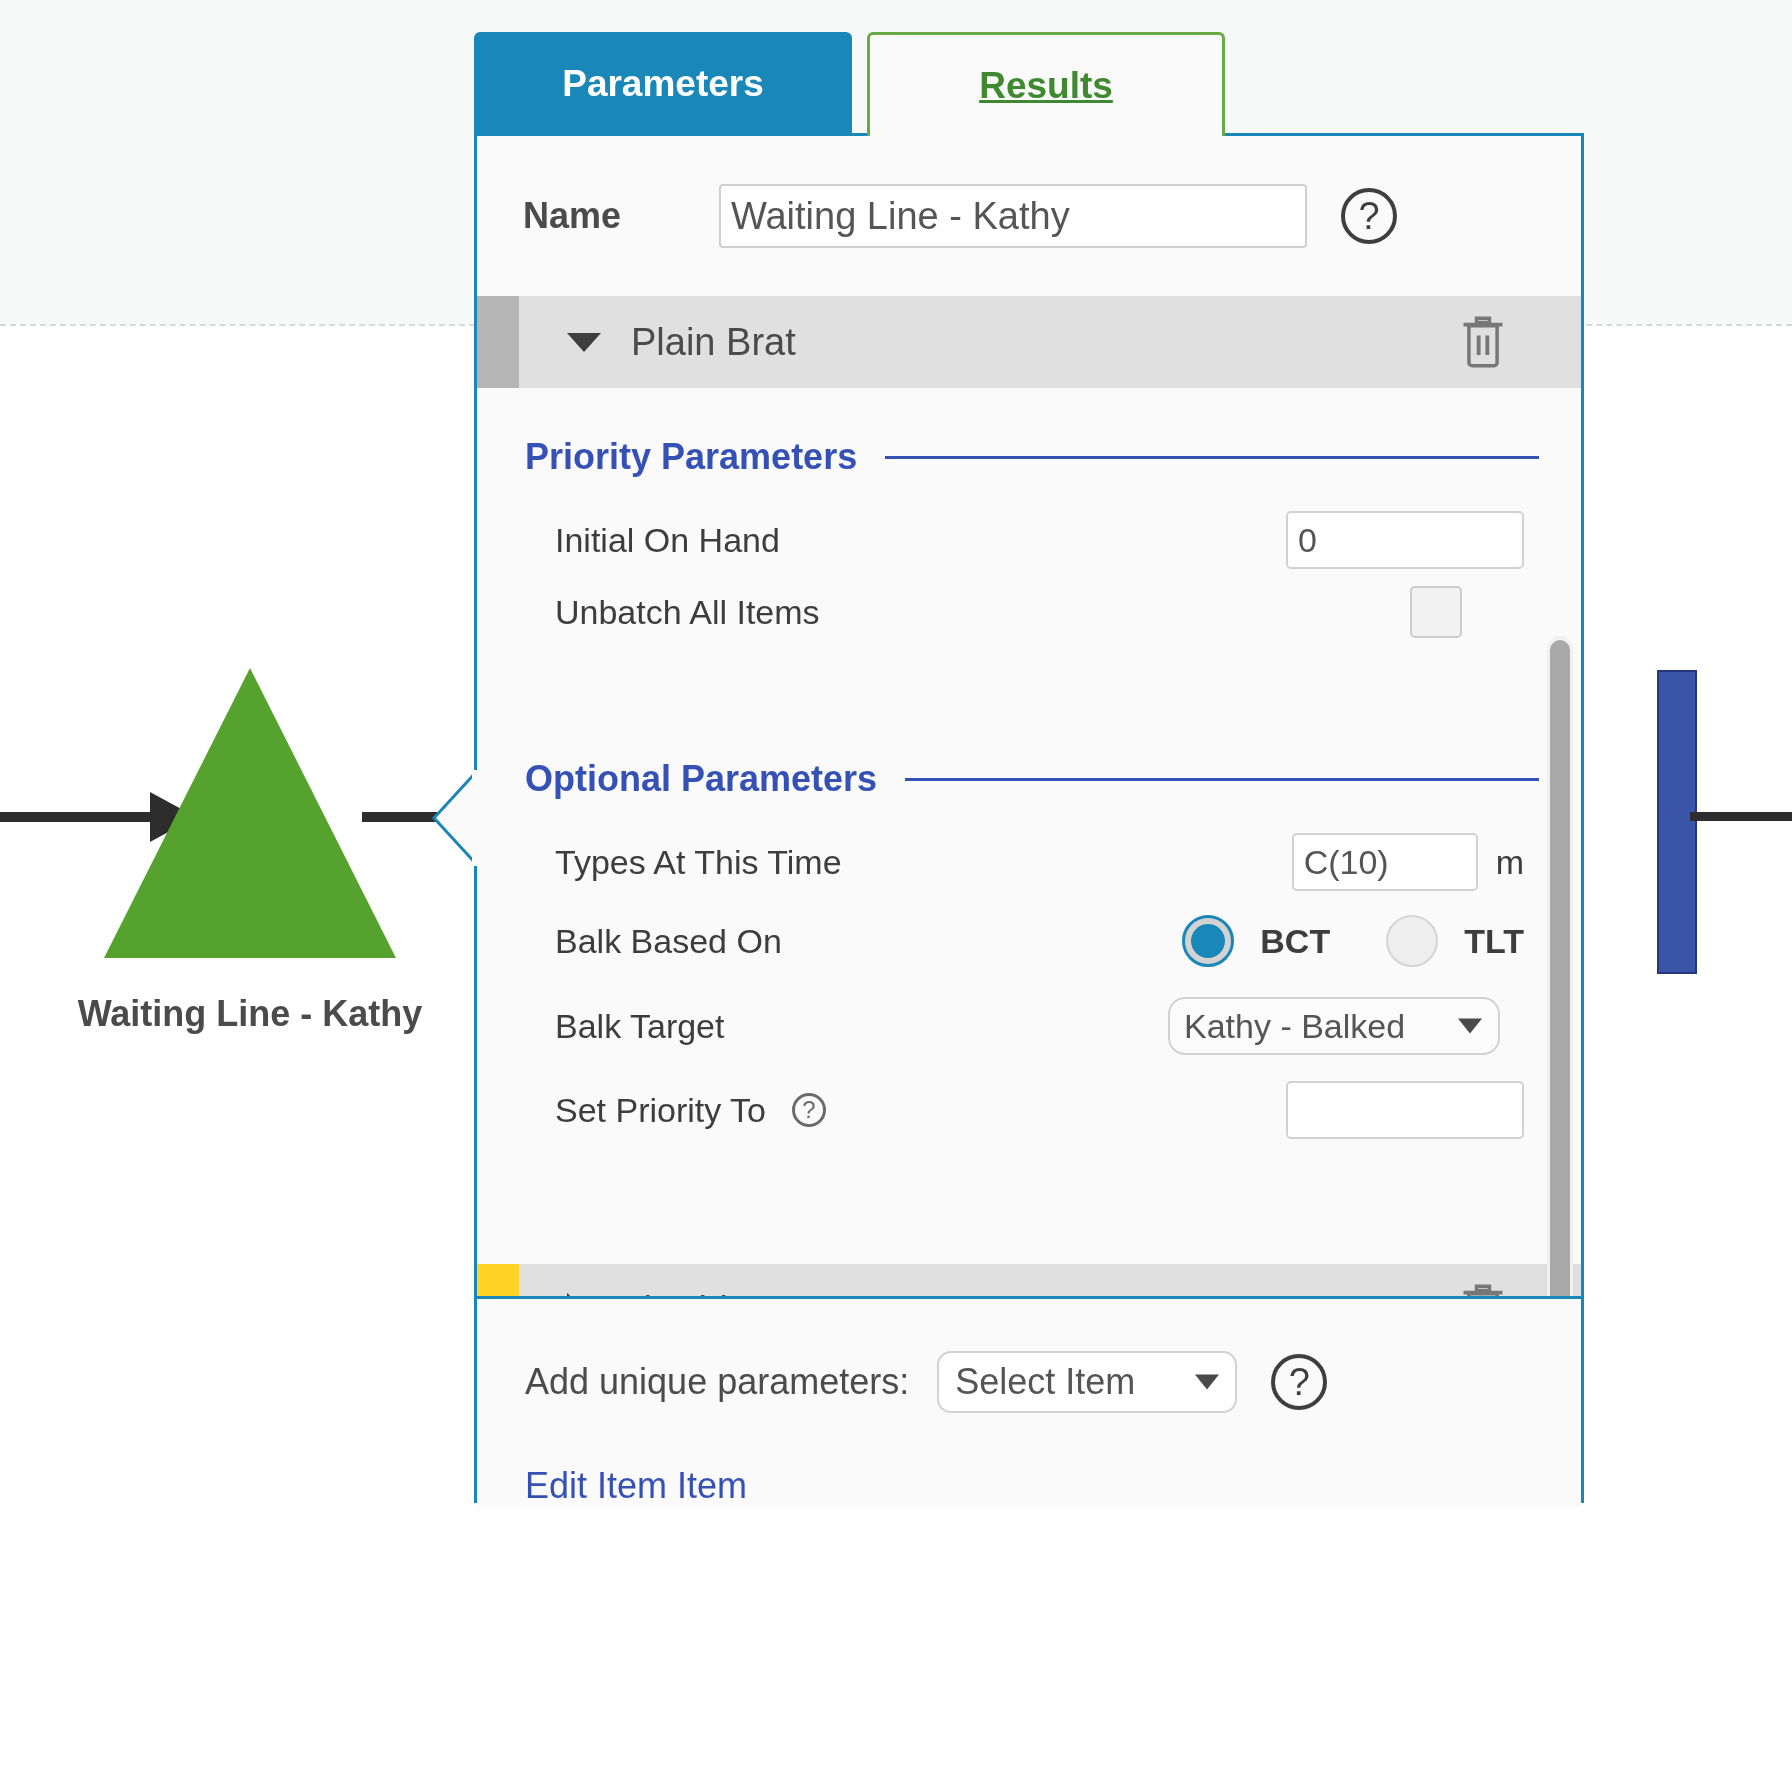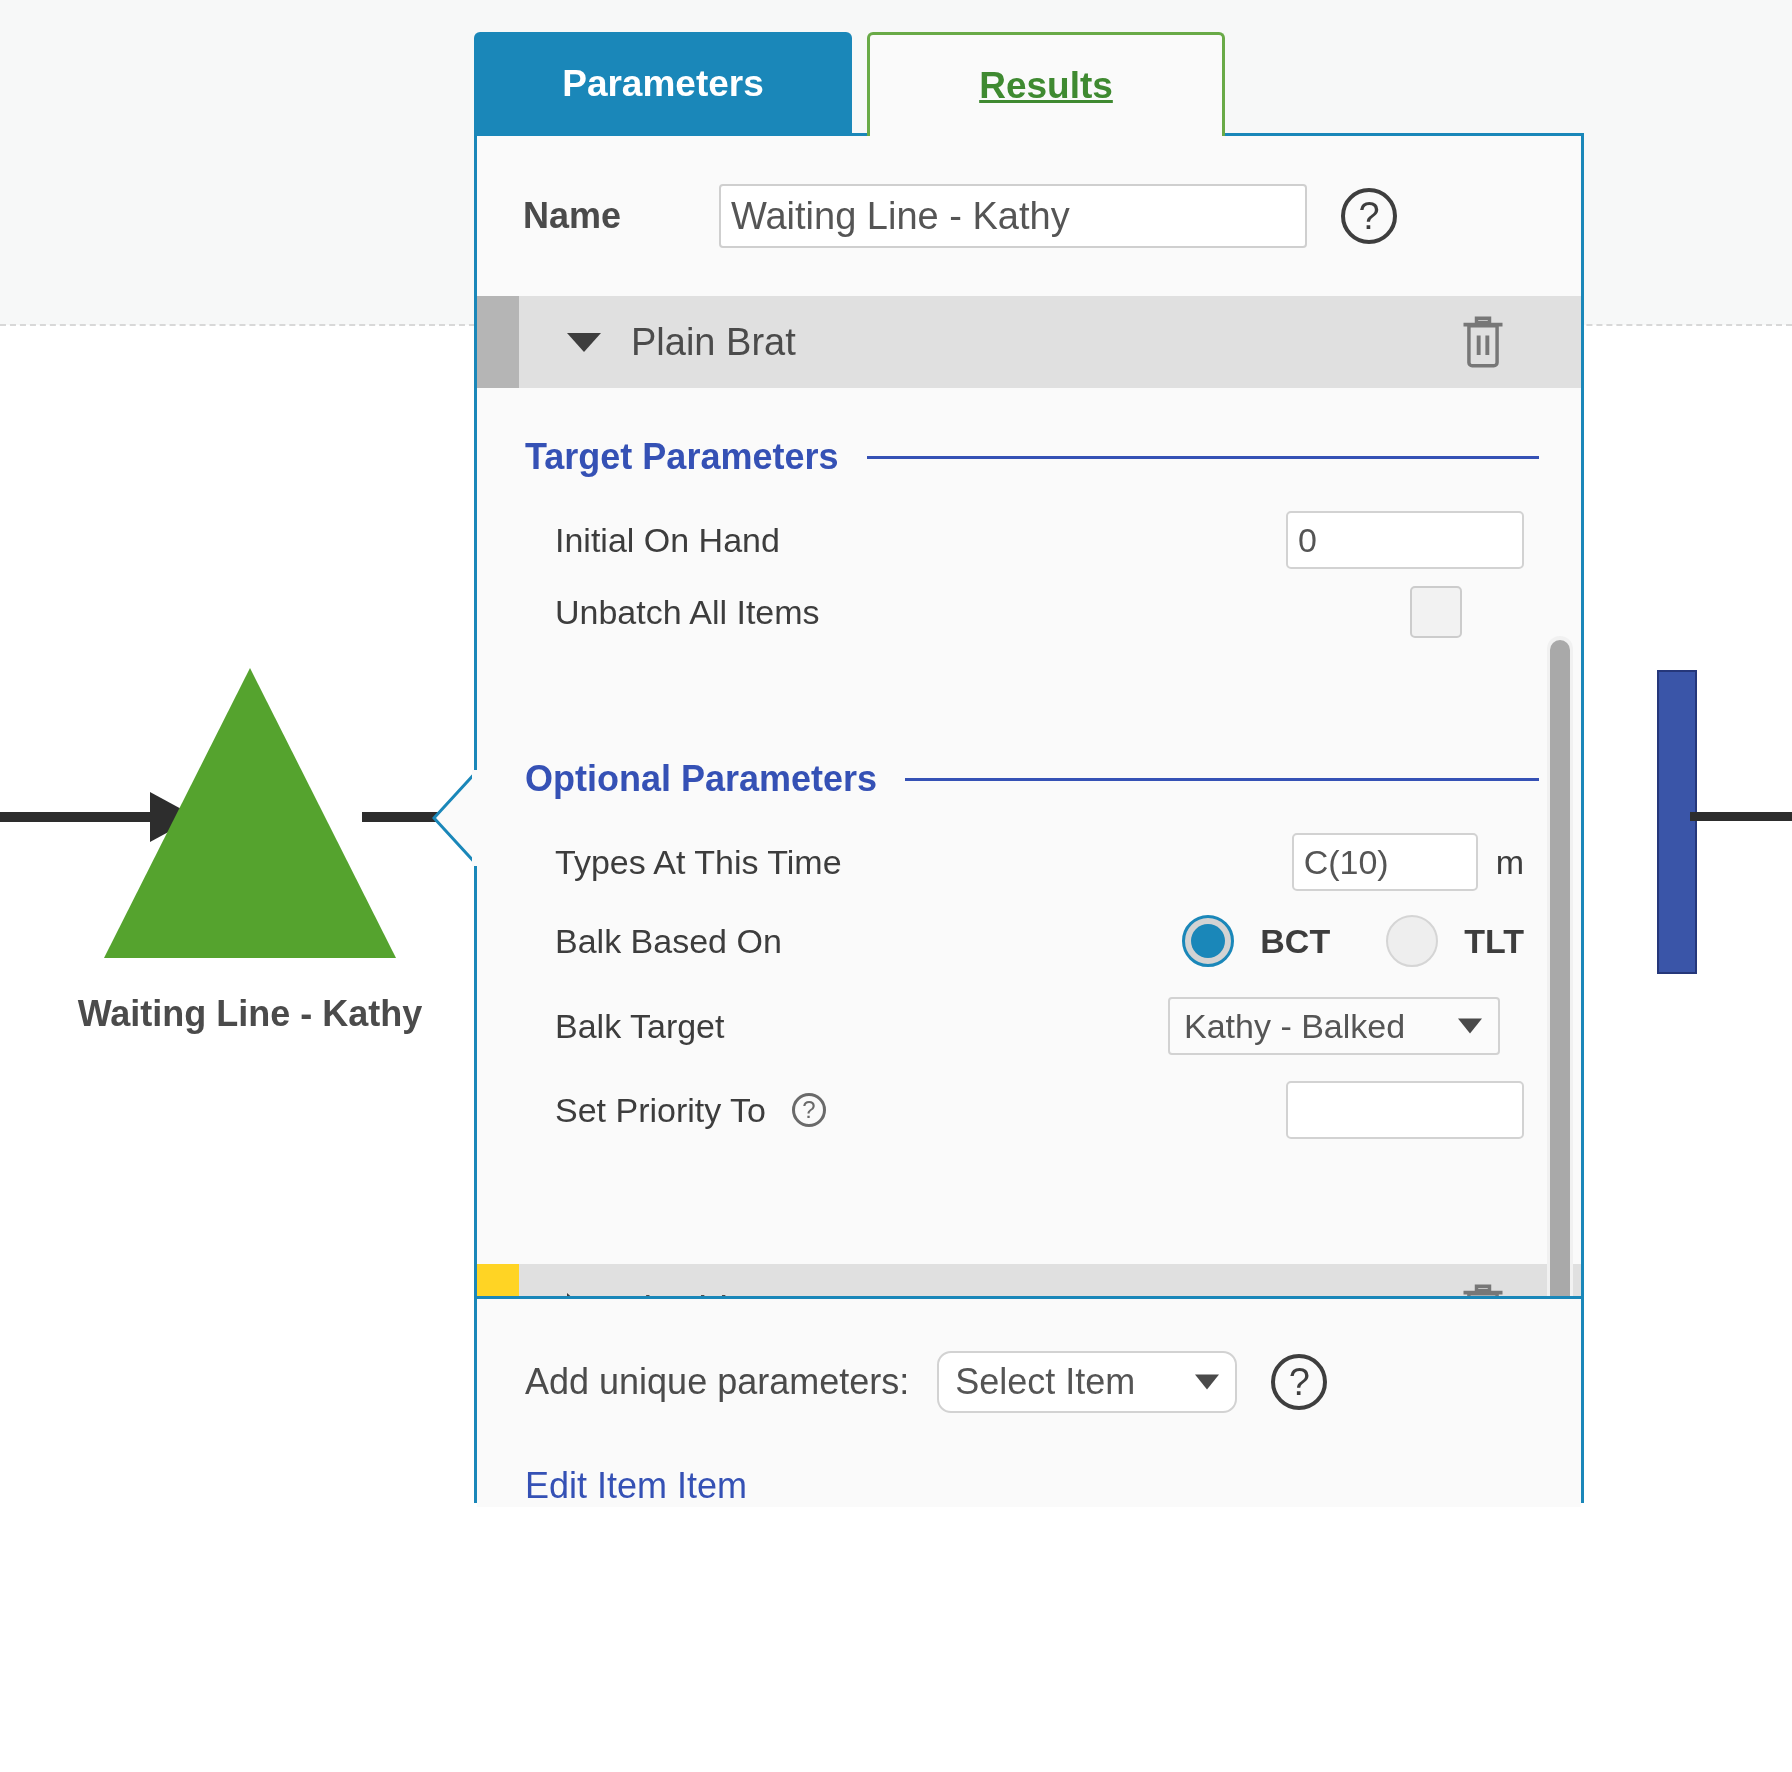--- a/index.html
+++ b/index.html
@@ -342,21 +342,21 @@
     font-weight: bold;
   }
   .radio-label-last { margin-right: 0; }
 
   .select-box {
     position: relative;
     width: 332px;
     height: 58px;
     box-sizing: border-box;
     border: 2px solid #d2d2d2;
-    border-radius: 4px;
+    border-radius: 17px;
     background: #fbfbfb;
     display: flex;
     align-items: center;
     padding-left: 14px;
     font-size: 34px;
     color: #555555;
   }
   .select-caret {
     position: absolute;
     right: 16px;
@@ -471,21 +471,21 @@
           <line x1="3" y1="5" x2="21" y2="5" stroke="#777" stroke-width="1.8"></line>
           <path d="M5.5 5.5 h13 v17 a1.5 1.5 0 0 1 -1.5 1.5 h-10 a1.5 1.5 0 0 1 -1.5 -1.5 z" fill="none" stroke="#777" stroke-width="1.6"></path>
           <line x1="10" y1="10" x2="10" y2="19" stroke="#777" stroke-width="1.8"></line>
           <line x1="14" y1="10" x2="14" y2="19" stroke="#777" stroke-width="1.8"></line>
         </svg>
       </div>
 
       <div class="item-body">
 
         <div class="section-head">
-          <div class="section-title">Target Parameters</div>
+          <div class="section-title">Priority Parameters</div>
           <div class="section-rule"></div>
         </div>
 
         <div class="field-row" style="margin-top:26px;">
           <div class="field-label">Initial On Hand</div>
           <div class="field-control">
             <input class="txt-input" type="text" value="0" style="">
           </div>
         </div>
 

